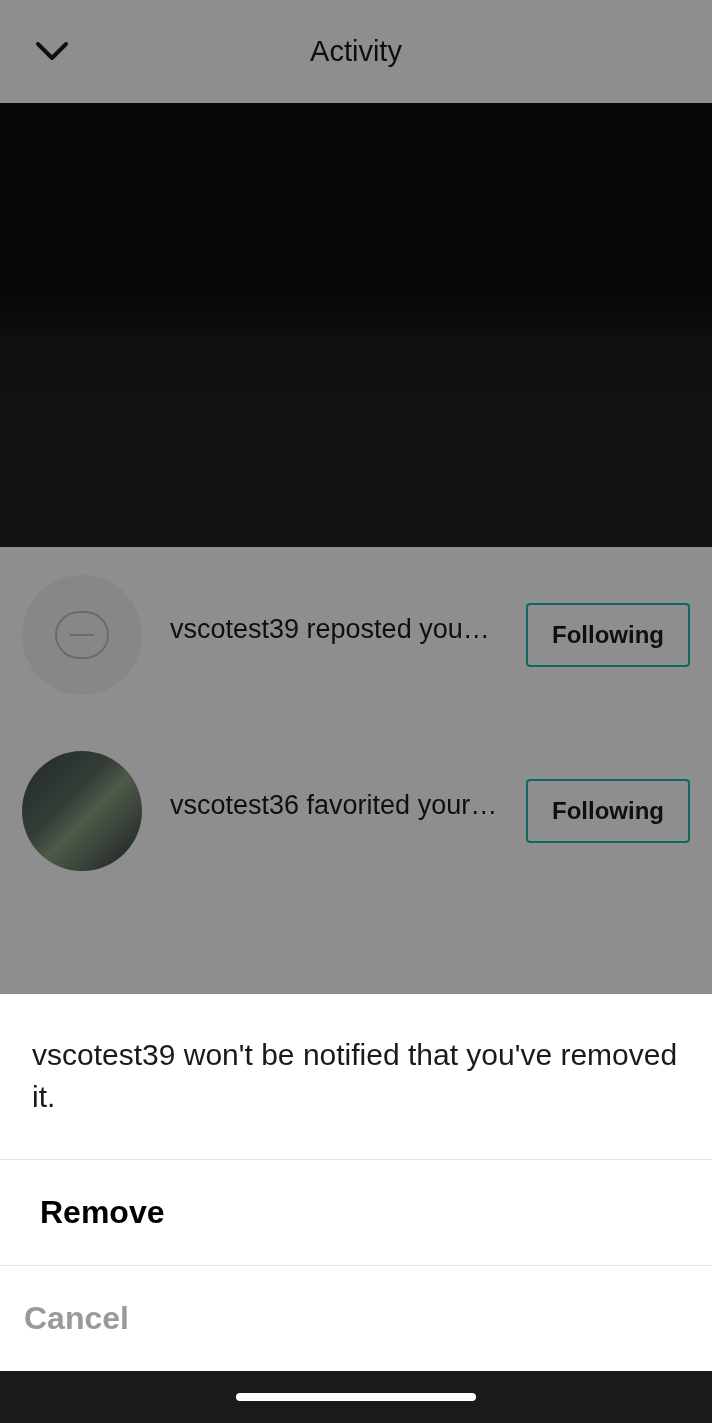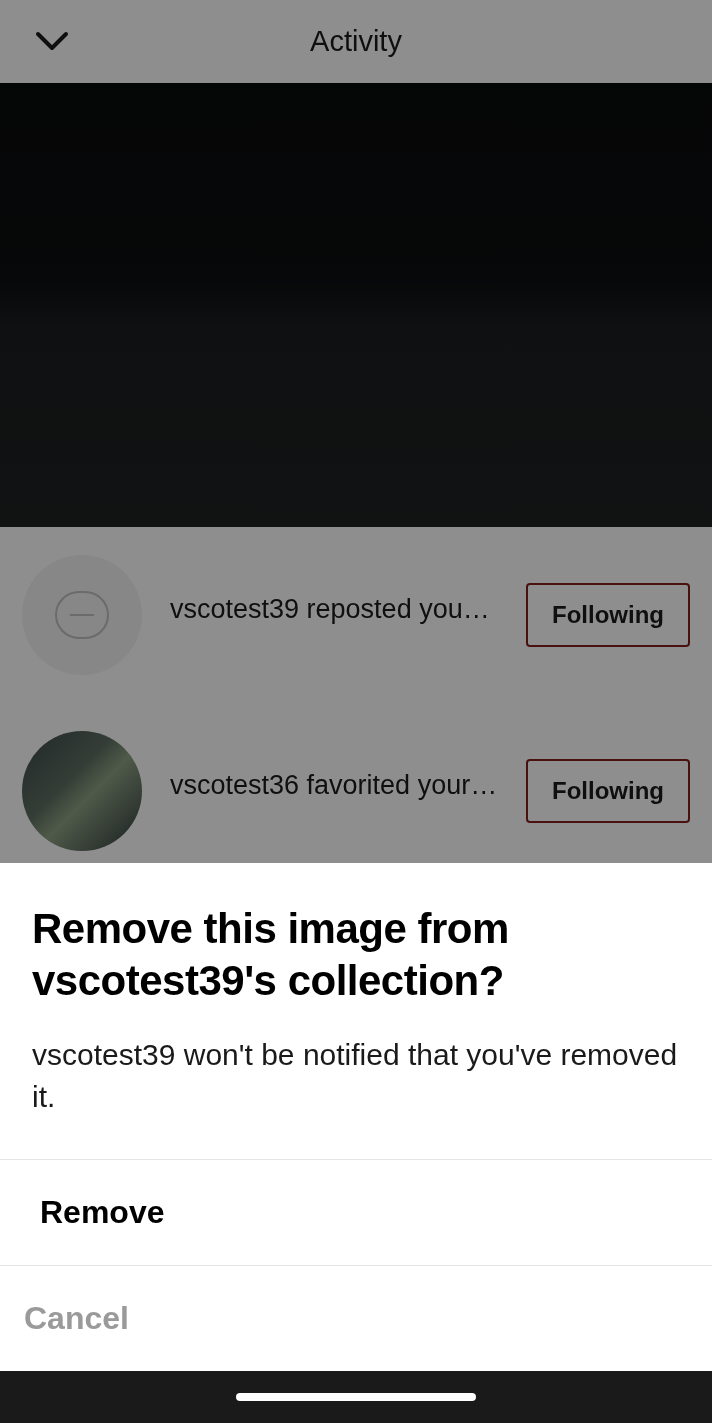--- a/index.html
+++ b/index.html
@@ -5,21 +5,21 @@
     * { margin: 0; padding: 0; box-sizing: border-box; }
     body {
       width: 712px;
       height: 1423px;
       font-family: -apple-system, BlinkMacSystemFont, 'Helvetica Neue', sans-serif;
       background: #f5f5f5;
       overflow: hidden;
       position: relative;
     }
     .header {
-      height: 83px;
+      height: 103px;
       display: flex;
       align-items: center;
       padding: 0 30px;
       position: relative;
       background: #f5f5f5;
     }
     .back-chevron {
       width: 44px;
       height: 44px;
       display: flex;
@@ -94,21 +94,21 @@
       white-space: nowrap;
       overflow: hidden;
       text-overflow: ellipsis;
       margin-bottom: 12px;
     }
     .activity-sub {
       font-size: 27px;
       color: #808080;
     }
     .following-btn {
-      border: 2px solid #7f1d1d;
+      border: 2px solid #14b8a6;
       background: transparent;
       padding: 16px 24px;
       font-size: 24px;
       font-weight: 600;
       color: #1a1a1a;
       border-radius: 4px;
       flex-shrink: 0;
     }
     .overlay {
       position: absolute;
@@ -209,21 +209,20 @@
       <div class="activity-main">vscotest36 favorited your ima...</div>
     </div>
     <button class="following-btn">Following</button>
   </div>
 </div>
 
 <div class="overlay"></div>
 
 <div class="sheet">
   <div class="sheet-content">
-    <div class="sheet-title">Remove this image from vscotest39's collection?</div>
     <div class="sheet-body">vscotest39 won't be notified that you've removed it.</div>
   </div>
   <div class="sheet-divider"></div>
   <div class="sheet-action">Remove</div>
   <div class="sheet-divider"></div>
   <div class="sheet-cancel">Cancel</div>
 </div>
 
 <div class="bottom-bar">
   <div class="home-indicator"></div>

